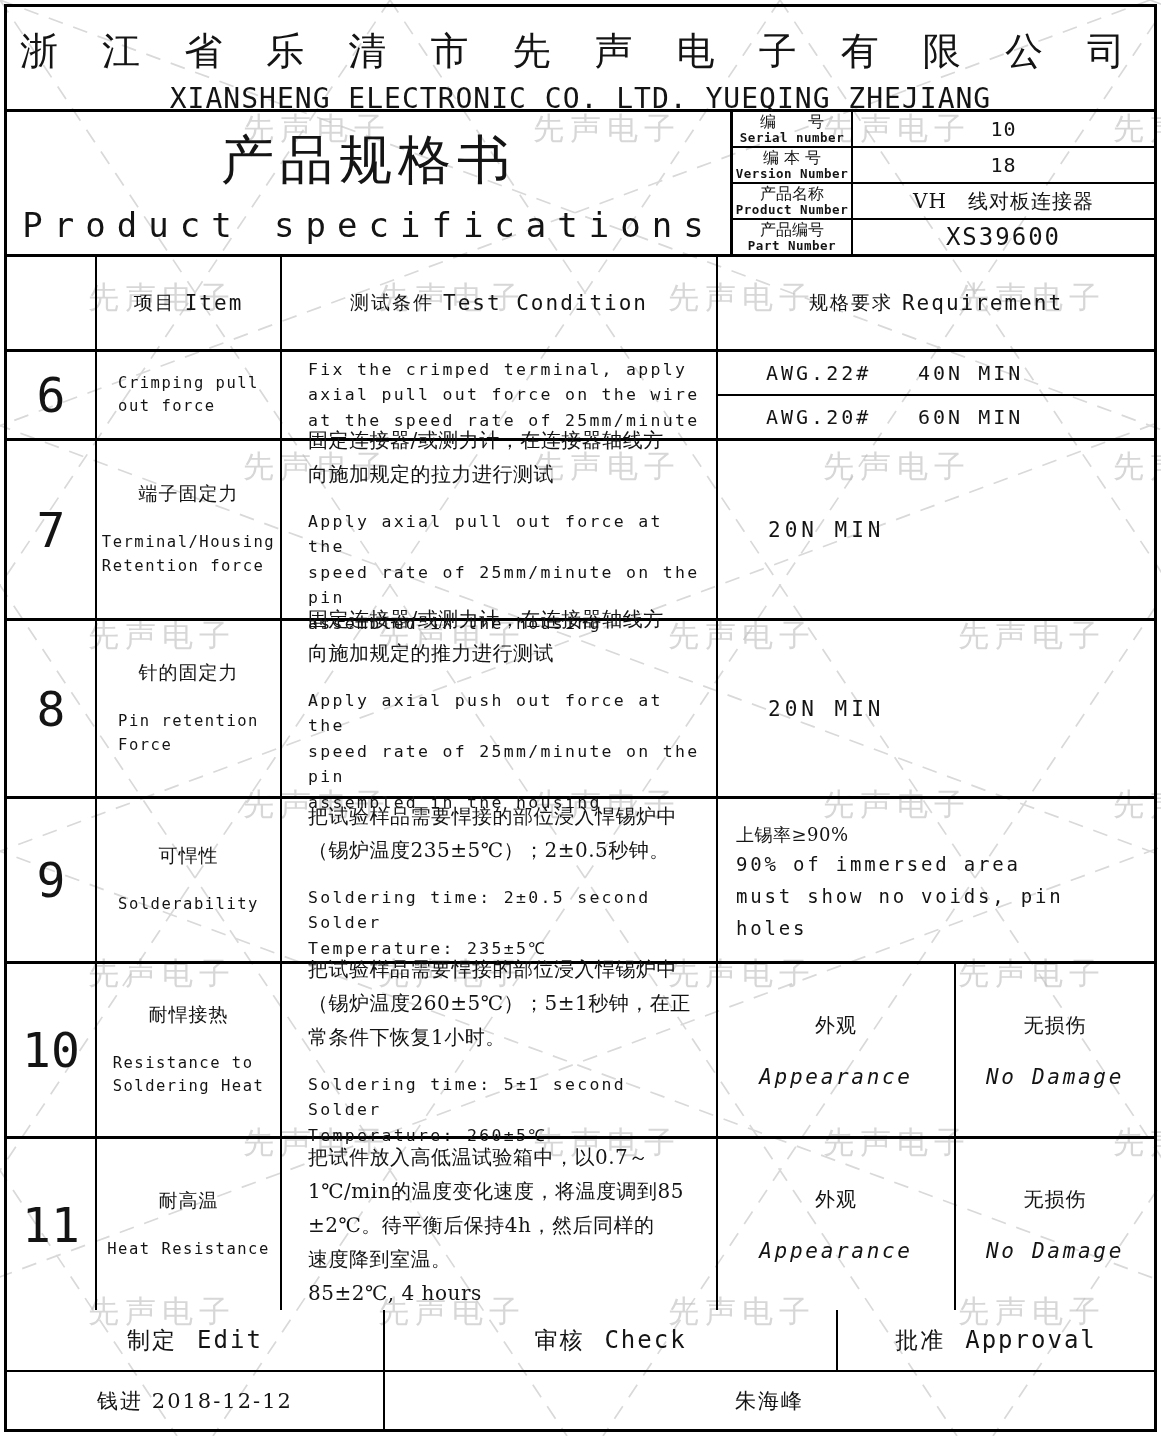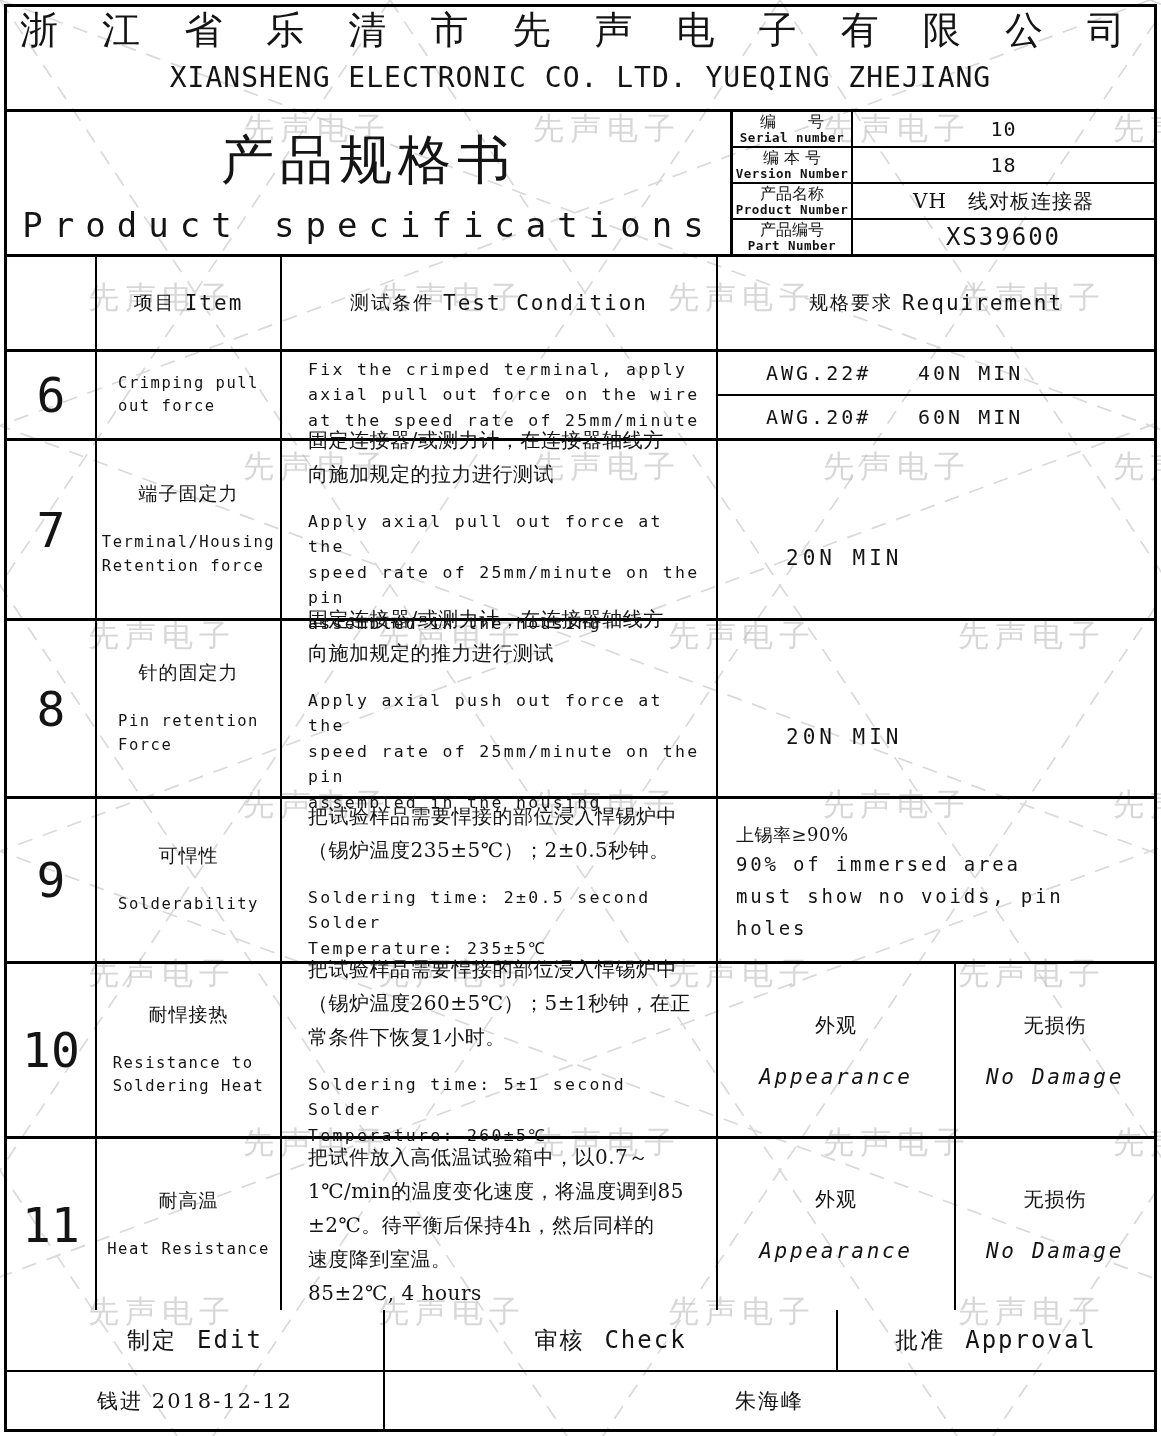--- a/index.html
+++ b/index.html
@@ -22,21 +22,21 @@
 
   
   #doc {
     position:absolute; left:4px; top:4px; width:1147px; height:1422px;
     border:3px solid #000; z-index:2; background:transparent; box-sizing:content-box;
   }
   #doc * { box-sizing:border-box; }
 
   
   .company { position:absolute; left:0; top:0; width:100%; height:105px; border-bottom:3px solid #000; text-align:center; }
-  .company-cn { padding-top:3px; font-size:38px; letter-spacing:16px; line-height:1.1; }
+  .company-cn { padding-top:24px; font-size:38px; letter-spacing:16px; line-height:1.1; }
   .company-en { margin-top:9px; font-size:28px; letter-spacing:1px; }
 
   
   .titleblock { position:absolute; left:0; top:105px; width:100%; height:145px; border-bottom:3px solid #000; display:flex; }
   .tb-left { width:726px; border-right:3px solid #000; text-align:center; }
   .title-cn { margin-top:13px; font-size:53px; letter-spacing:6px; }
   .title-en { margin-top:8px; font-size:34px; letter-spacing:11px; }
   .tb-right { flex:1; display:flex; flex-direction:column; }
   .info-row { flex:1; display:flex; border-bottom:2px solid #000; }
   .info-row:last-child { border-bottom:none; }
@@ -57,21 +57,21 @@
   .c-item { width:185px; display:flex; flex-direction:column; align-items:center; justify-content:center; gap:24px; }
   .c-cond { width:436px; display:flex; flex-direction:column; justify-content:center; gap:18px; padding:8px 6px 8px 26px; }
   .c-req { flex:1; border-right:none; }
   .hd-cell { display:flex; flex-direction:row; align-items:center; justify-content:center; gap:9px; }
   .hd-cn { font-size:19px; letter-spacing:2px; }
   .hd-en { font-size:21px; letter-spacing:2px; }
   .i-cn { font-size:19px; letter-spacing:1px; }
   .i-en { font-size:15.5px; line-height:1.5; letter-spacing:1.5px; text-align:left; }
   .d-cn { font-size:20px; line-height:1.7; letter-spacing:.5px; }
   .d-en { font-size:16.5px; line-height:1.55; letter-spacing:2.3px; }
-  .req-center { display:flex; align-items:center; padding-left:68px; font-size:21px; letter-spacing:4px; height:100%;margin-top:28px; }
+  .req-center { display:flex; align-items:center; padding-left:50px; font-size:21px; letter-spacing:4px; height:100%; }
   .req-subwrap { display:flex; flex-direction:column; height:100%; }
   .req-sub { flex:1; display:flex; align-items:center; border-bottom:2px solid #000; padding-left:48px; font-size:20px; letter-spacing:3px; }
   .req-sub:last-child { border-bottom:none; }
   .awg-label { width:152px; }
   .req-solder { padding:24px 10px 0 18px; }
   .rs-cn { font-size:18px; letter-spacing:.5px; }
   .rs-en { font-size:19px; line-height:1.68; letter-spacing:2.8px; margin-top:2px; }
   .req-split { display:flex; height:100%; }
   .r-colA { width:238px; border-right:2px solid #000; }
   .r-colB { flex:1; }

